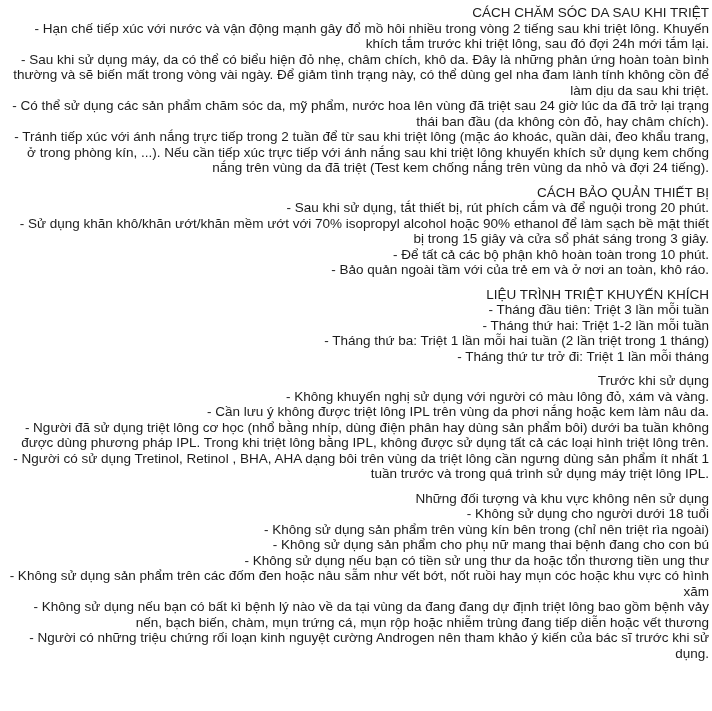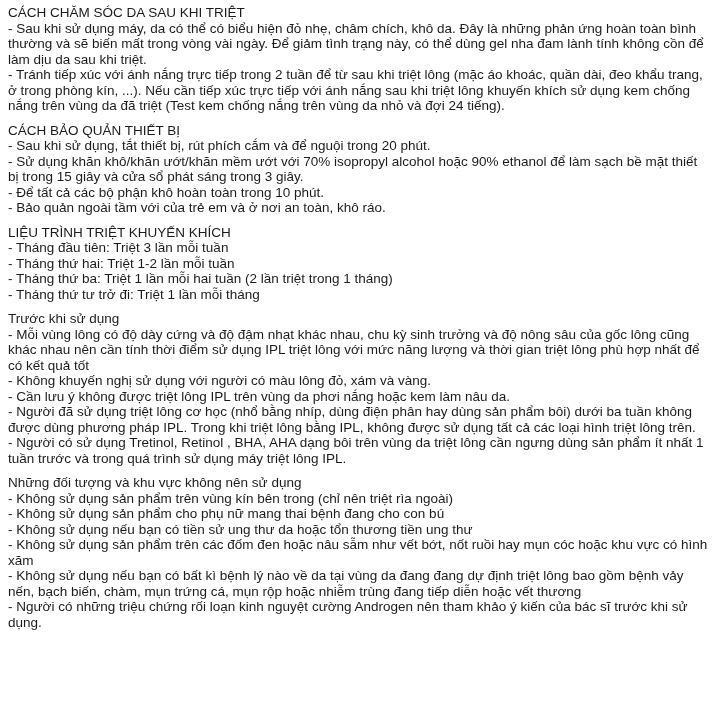--- a/index.html
+++ b/index.html
@@ -15,20 +15,21 @@
     font-size: 13.5px;
     line-height: 15.5px;
     color: #1c1c1c;
     -webkit-font-smoothing: antialiased;
   }
   .doc {
     padding: 5px 3px 0 8px;
   }
   .section {
     margin: 0 0 9px 0;
+    text-align: right;
   }
   .section:last-child {
     margin-bottom: 0;
   }
   .section h2 {
     margin: 0;
     font-size: inherit;
     line-height: inherit;
     font-weight: 400;
     color: inherit;
@@ -37,21 +38,23 @@
     margin: 0;
   }
 </style>
 </head>
 <body>
 
 <div class="doc">
 
   <div class="section">
     <h2>CÁCH CHĂM SÓC DA SAU KHI TRIỆT</h2>
+    <p>- Hạn chế tiếp xúc với nước và vận động mạnh gây đổ mồ hôi nhiều trong vòng 2 tiếng sau khi triệt lông. Khuyến khích tắm trước khi triệt lông, sau đó đợi 24h mới tắm lại.</p>
     <p>- Sau khi sử dụng máy, da có thể có biểu hiện đỏ nhẹ, châm chích, khô da. Đây là những phản ứng hoàn toàn bình thường và sẽ biến mất trong vòng vài ngày. Để giảm tình trạng này, có thể dùng gel nha đam lành tính không cồn để làm dịu da sau khi triệt.</p>
+    <p>- Có thể sử dụng các sản phẩm chăm sóc da, mỹ phẩm, nước hoa lên vùng đã triệt sau 24 giờ lúc da đã trở lại trạng thái ban đầu (da không còn đỏ, hay châm chích).</p>
     <p>- Tránh tiếp xúc với ánh nắng trực tiếp trong 2 tuần để từ sau khi triệt lông (mặc áo khoác, quần dài, đeo khẩu trang, ở trong phòng kín, ...). Nếu cần tiếp xúc trực tiếp với ánh nắng sau khi triệt lông khuyến khích sử dụng kem chống nắng trên vùng da đã triệt (Test kem chống nắng trên vùng da nhỏ và đợi 24 tiếng).</p>
   </div>
 
   <div class="section">
     <h2>CÁCH BẢO QUẢN THIẾT BỊ</h2>
     <p>- Sau khi sử dụng, tắt thiết bị, rút phích cắm và để nguội trong 20 phút.</p>
     <p>- Sử dụng khăn khô/khăn ướt/khăn mềm ướt với 70% isopropyl alcohol hoặc 90% ethanol để làm sạch bề mặt thiết bị trong 15 giây và cửa sổ phát sáng trong 3 giây.</p>
     <p>- Để tất cả các bộ phận khô hoàn toàn trong 10 phút.</p>
     <p>- Bảo quản ngoài tầm với của trẻ em và ở nơi an toàn, khô ráo.</p>
   </div>
@@ -59,29 +62,29 @@
   <div class="section">
     <h2>LIỆU TRÌNH TRIỆT KHUYẾN KHÍCH</h2>
     <p>- Tháng đầu tiên: Triệt 3 lần mỗi tuần</p>
     <p>- Tháng thứ hai: Triệt 1-2 lần mỗi tuần</p>
     <p>- Tháng thứ ba: Triệt 1 lần mỗi hai tuần (2 lần triệt trong 1 tháng)</p>
     <p>- Tháng thứ tư trở đi: Triệt 1 lần mỗi tháng</p>
   </div>
 
   <div class="section">
     <h2>Trước khi sử dụng</h2>
-    <p>- Mỗi vùng lông có độ dày cứng và độ đậm nhạt khác nhau, chu kỳ sinh trưởng và độ nông sâu của gốc lông cũng khác nhau nên cần tính thời điểm sử dụng IPL triệt lông với mức năng lượng và thời gian triệt lông phù hợp nhất để có kết quả tốt</p>
     <p>- Không khuyến nghị sử dụng với người có màu lông đỏ, xám và vàng.</p>
     <p>- Cần lưu ý không được triệt lông IPL trên vùng da phơi nắng hoặc kem làm nâu da.</p>
     <p>- Người đã sử dụng triệt lông cơ học (nhổ bằng nhíp, dùng điện phân hay dùng sản phẩm bôi) dưới ba tuần không được dùng phương pháp IPL. Trong khi triệt lông bằng IPL, không được sử dụng tất cả các loại hình triệt lông trên.</p>
     <p>- Người có sử dụng Tretinol, Retinol , BHA, AHA dạng bôi trên vùng da triệt lông cần ngưng dùng sản phẩm ít nhất 1 tuần trước và trong quá trình sử dụng máy triệt lông IPL.</p>
   </div>
 
   <div class="section">
     <h2>Những đối tượng và khu vực không nên sử dụng</h2>
+    <p>- Không sử dụng cho người dưới 18 tuổi</p>
     <p>- Không sử dụng sản phẩm trên vùng kín bên trong (chỉ nên triệt rìa ngoài)</p>
     <p>- Không sử dụng sản phẩm cho phụ nữ mang thai bệnh đang cho con bú</p>
     <p>- Không sử dụng nếu bạn có tiền sử ung thư da hoặc tổn thương tiền ung thư</p>
     <p>- Không sử dụng sản phẩm trên các đốm đen hoặc nâu sẫm như vết bớt, nốt ruồi hay mụn cóc hoặc khu vực có hình xăm</p>
     <p>- Không sử dụng nếu bạn có bất kì bệnh lý nào về da tại vùng da đang đang dự định triệt lông bao gồm bệnh vảy nến, bạch biến, chàm, mụn trứng cá, mụn rộp hoặc nhiễm trùng đang tiếp diễn hoặc vết thương</p>
     <p>- Người có những triệu chứng rối loạn kinh nguyệt cường Androgen nên tham khảo ý kiến của bác sĩ trước khi sử dụng.</p>
 
   </div>
 
 </div>

